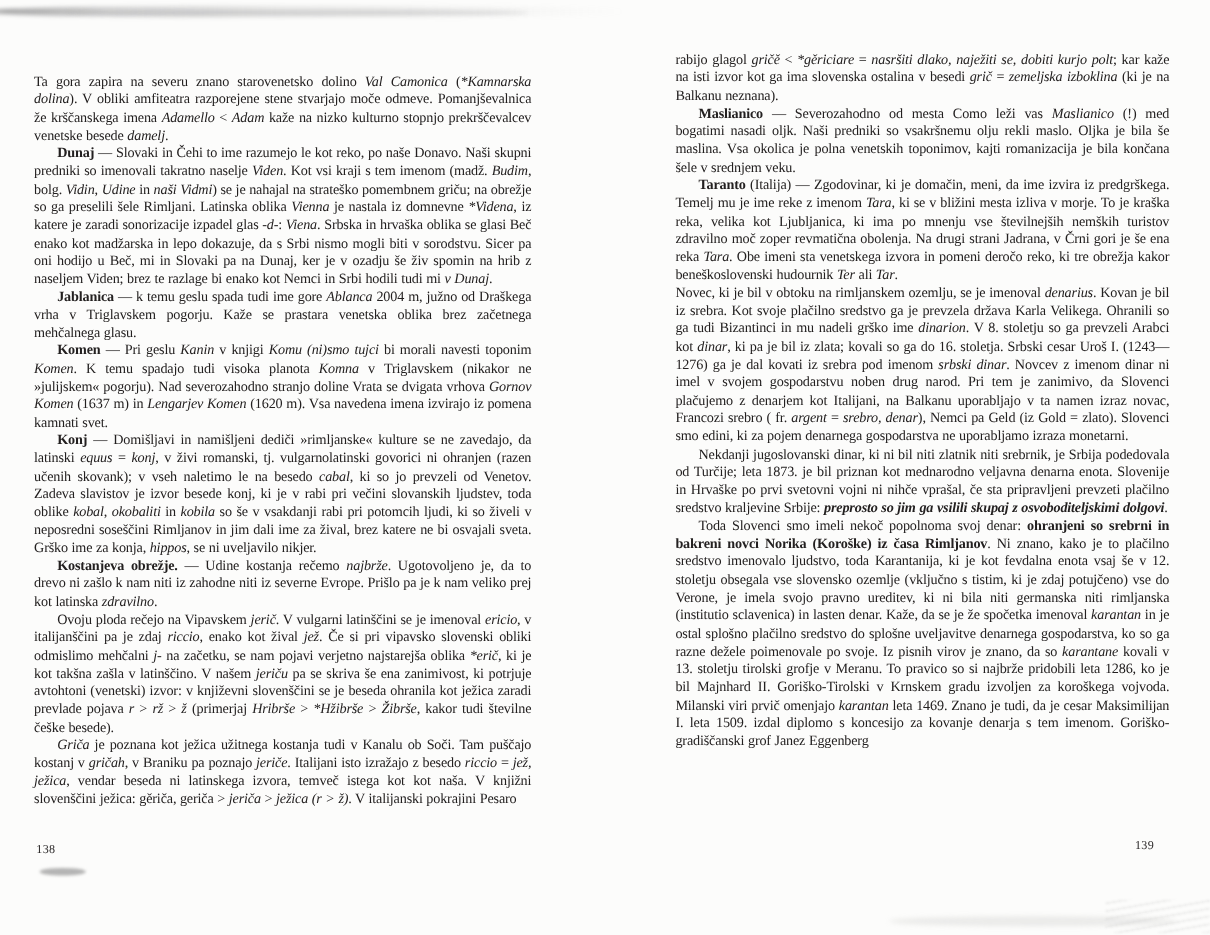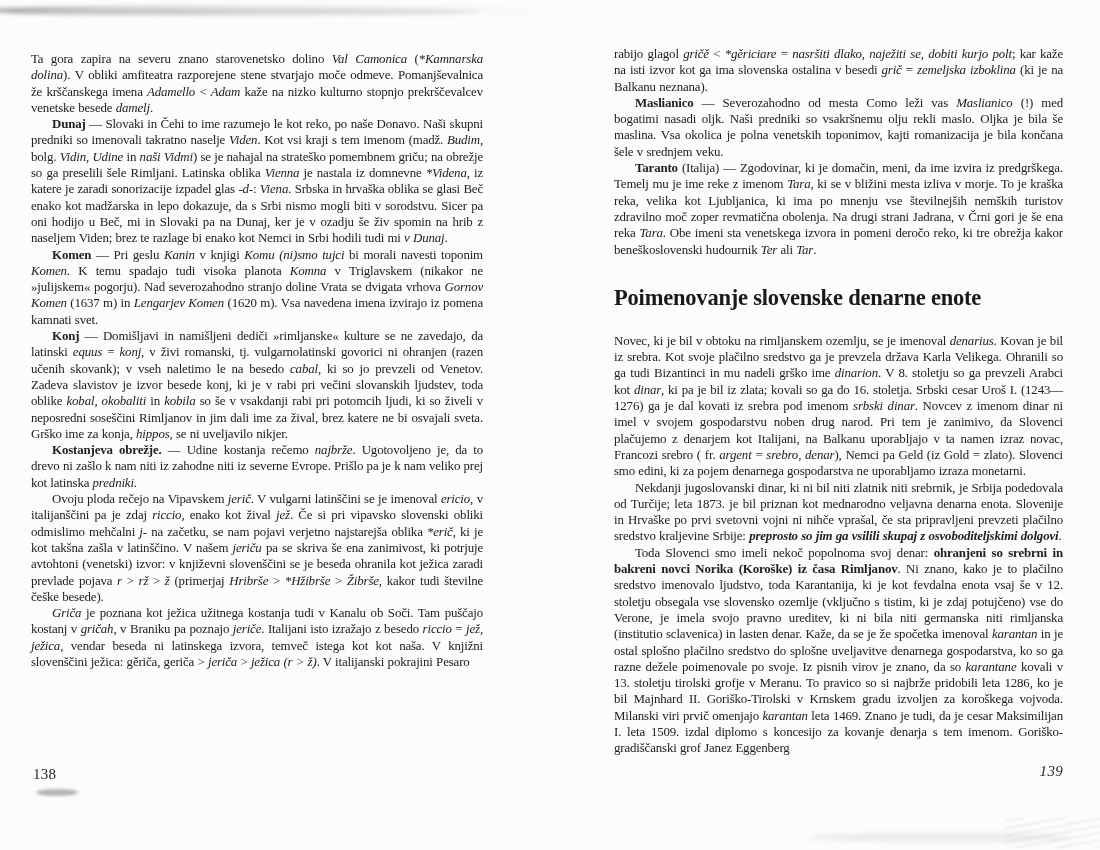--- a/index.html
+++ b/index.html
@@ -4,21 +4,21 @@
 <style>
   html,body{margin:0;padding:0;}
   body{
     width:1100px;height:850px;position:relative;overflow:hidden;
     background:#fcfcfb;
     font-family:"Liberation Serif","DejaVu Serif",serif;
     color:#232020;
   }
   .spread{position:absolute;inset:0;}
   .page{position:absolute;}
-  .page-left{left:31px;top:51px;width:452px;}
+  .page-left{left:31px;top:66px;width:452px;}
   .page-right{left:614px;top:46px;width:449px;}
   .text-block p.para{
     margin:0;
     font-size:12.9px;
     line-height:16.3px;
     text-align:justify;
     letter-spacing:-0.15px;
     word-spacing:0.02em;
   }
   .text-block p.indent{text-indent:21px;}
@@ -28,26 +28,26 @@
   .run-bi{font-weight:bold;font-style:italic;}
   .section-heading{
     font-size:22.5px;
     font-weight:bold;
     letter-spacing:-0.2px;
     margin:27px 0 22px 0;
     color:#1b1918;
   }
   .page-number{
     position:absolute;
-    font-size:15px;
+    font-size:11px;
     letter-spacing:0.3px;
     color:#2a2727;
   }
   .page-number-left{left:33px;top:766px;}
-  .page-number-right{left:1018px;top:763px;width:45px;text-align:right;font-style:italic;}
+  .page-number-right{left:1018px;top:763px;width:45px;text-align:center;}
   
   .artifact{position:absolute;pointer-events:none;}
   .artifact-top{
     left:-8px;top:5px;width:580px;height:11px;
     background:linear-gradient(to right,
       rgba(70,70,72,0.55), rgba(120,120,122,0.30) 18%,
       rgba(150,150,150,0.16) 45%, rgba(170,170,170,0.10) 75%, rgba(200,200,200,0));
     border-radius:45%;
     filter:blur(2px);
   }
@@ -82,35 +82,35 @@
 
 <div class="spread">
 
   <div class="artifact artifact-top"></div>
   <div class="artifact artifact-top2"></div>
 
   <div class="page page-left">
     <div class="text-block">
         <p class="para"><span class="run-n">Ta gora zapira na severu znano starovenetsko dolino </span><span class="run-i">Val Camonica</span><span class="run-n"> (</span><span class="run-i">*Kamnarska dolina</span><span class="run-n">). V obliki amfiteatra razporejene stene stvarjajo moče odmeve. Pomanjševalnica že krščanskega imena </span><span class="run-i">Adamello</span><span class="run-n"> &lt; </span><span class="run-i">Adam</span><span class="run-n"> kaže na nizko kulturno stopnjo prekrščevalcev venetske besede </span><span class="run-i">damelj</span><span class="run-n">.</span></p>
         <p class="para indent"><span class="run-b">Dunaj</span><span class="run-n"> — Slovaki in Čehi to ime razumejo le kot reko, po naše Donavo. Naši skupni predniki so imenovali takratno naselje </span><span class="run-i">Viden</span><span class="run-n">. Kot vsi kraji s tem imenom (madž. </span><span class="run-i">Budim</span><span class="run-n">, bolg. </span><span class="run-i">Vidin</span><span class="run-n">, </span><span class="run-i">Udine</span><span class="run-n"> in </span><span class="run-i">naši Vidmi</span><span class="run-n">) se je nahajal na strateško pomembnem griču; na obrežje so ga preselili šele Rimljani. Latinska oblika </span><span class="run-i">Vienna</span><span class="run-n"> je nastala iz domnevne </span><span class="run-i">*Videna</span><span class="run-n">, iz katere je zaradi sonorizacije izpadel glas </span><span class="run-i">-d-</span><span class="run-n">: </span><span class="run-i">Viena</span><span class="run-n">. Srbska in hrvaška oblika se glasi Beč enako kot madžarska in lepo dokazuje, da s Srbi nismo mogli biti v sorodstvu. Sicer pa oni hodijo u Beč, mi in Slovaki pa na Dunaj, ker je v ozadju še živ spomin na hrib z naseljem Viden; brez te razlage bi enako kot Nemci in Srbi hodili tudi mi </span><span class="run-i">v Dunaj</span><span class="run-n">.</span></p>
+        <p class="para indent"><span class="run-b">Jablanica</span><span class="run-n"> — k temu geslu spada tudi ime gore </span><span class="run-i">Ablanca</span><span class="run-n"> 2004 m, južno od Draškega vrha v Triglavskem pogorju. Kaže se prastara venetska oblika brez začetnega mehčalnega glasu.</span></p>
         <p class="para indent"><span class="run-b">Komen</span><span class="run-n"> — Pri geslu </span><span class="run-i">Kanin</span><span class="run-n"> v knjigi </span><span class="run-i">Komu (ni)smo tujci</span><span class="run-n"> bi morali navesti toponim </span><span class="run-i">Komen</span><span class="run-n">. K temu spadajo tudi visoka planota </span><span class="run-i">Komna</span><span class="run-n"> v Triglavskem (nikakor ne »julijskem« pogorju). Nad severozahodno stranjo doline Vrata se dvigata vrhova </span><span class="run-i">Gornov Komen</span><span class="run-n"> (1637 m) in </span><span class="run-i">Lengarjev Komen</span><span class="run-n"> (1620 m). Vsa navedena imena izvirajo iz pomena kamnati svet.</span></p>
         <p class="para indent"><span class="run-b">Konj</span><span class="run-n"> — Domišljavi in namišljeni dediči »rimljanske« kulture se ne zavedajo, da latinski </span><span class="run-i">equus</span><span class="run-n"> = </span><span class="run-i">konj</span><span class="run-n">, v živi romanski, tj. vulgarnolatinski govorici ni ohranjen (razen učenih skovank); v vseh naletimo le na besedo </span><span class="run-i">cabal</span><span class="run-n">, ki so jo prevzeli od Venetov. Zadeva slavistov je izvor besede konj, ki je v rabi pri večini slovanskih ljudstev, toda oblike </span><span class="run-i">kobal</span><span class="run-n">, </span><span class="run-i">okobaliti</span><span class="run-n"> in </span><span class="run-i">kobila</span><span class="run-n"> so še v vsakdanji rabi pri potomcih ljudi, ki so živeli v neposredni soseščini Rimljanov in jim dali ime za žival, brez katere ne bi osvajali sveta. Grško ime za konja, </span><span class="run-i">hippos</span><span class="run-n">, se ni uveljavilo nikjer.</span></p>
-        <p class="para indent"><span class="run-b">Kostanjeva obrežje.</span><span class="run-n"> — Udine kostanja rečemo </span><span class="run-i">najbrže</span><span class="run-n">. Ugotovoljeno je, da to drevo ni zašlo k nam niti iz zahodne niti iz severne Evrope. Prišlo pa je k nam veliko prej kot latinska </span><span class="run-i">predniki</span><span class="run-n">.</span></p>
+        <p class="para indent"><span class="run-b">Kostanjeva obrežje.</span><span class="run-n"> — Udine kostanja rečemo </span><span class="run-i">najbrže</span><span class="run-n">. Ugotovoljeno je, da to drevo ni zašlo k nam niti iz zahodne niti iz severne Evrope. Prišlo pa je k nam veliko prej kot latinska </span><span class="run-i">zdravilno</span><span class="run-n">.</span></p>
         <p class="para indent"><span class="run-n">Ovoju ploda rečejo na Vipavskem </span><span class="run-i">jerič</span><span class="run-n">. V vulgarni latinščini se je imenoval </span><span class="run-i">ericio</span><span class="run-n">, v italijanščini pa je zdaj </span><span class="run-i">riccio</span><span class="run-n">, enako kot žival </span><span class="run-i">jež</span><span class="run-n">. Če si pri vipavsko slovenski obliki odmislimo mehčalni </span><span class="run-i">j-</span><span class="run-n"> na začetku, se nam pojavi verjetno najstarejša oblika </span><span class="run-i">*erič</span><span class="run-n">, ki je kot takšna zašla v latinščino. V našem </span><span class="run-i">jeriču</span><span class="run-n"> pa se skriva še ena zanimivost, ki potrjuje avtohtoni (venetski) izvor: v književni slovenščini se je beseda ohranila kot ježica zaradi prevlade pojava </span><span class="run-i">r</span><span class="run-n"> &gt; </span><span class="run-i">rž</span><span class="run-n"> &gt; </span><span class="run-i">ž</span><span class="run-n"> (primerjaj </span><span class="run-i">Hribrše</span><span class="run-n"> &gt; </span><span class="run-i">*Hžibrše</span><span class="run-n"> &gt; </span><span class="run-i">Žibrše</span><span class="run-n">, kakor tudi številne češke besede).</span></p>
         <p class="para indent"><span class="run-i">Griča</span><span class="run-n"> je poznana kot ježica užitnega kostanja tudi v Kanalu ob Soči. Tam puščajo kostanj v </span><span class="run-i">gričah</span><span class="run-n">, v Braniku pa poznajo </span><span class="run-i">jeriče</span><span class="run-n">. Italijani isto izražajo z besedo </span><span class="run-i">riccio</span><span class="run-n"> = </span><span class="run-i">jež, ježica</span><span class="run-n">, vendar beseda ni latinskega izvora, temveč istega kot kot naša. V knjižni slovenščini ježica: gěriča, geriča &gt; </span><span class="run-i">jeriča</span><span class="run-n"> &gt; </span><span class="run-i">ježica (r &gt; ž)</span><span class="run-n">. V italijanski pokrajini Pesaro</span></p>
       </div>
   </div>
 
   <div class="page page-right">
     <div class="text-block">
         <p class="para"><span class="run-n">rabijo glagol </span><span class="run-i">gričě</span><span class="run-n"> &lt; </span><span class="run-i">*gěriciare</span><span class="run-n"> = </span><span class="run-i">nasršiti dlako, naježiti se, dobiti kurjo polt</span><span class="run-n">; kar kaže na isti izvor kot ga ima slovenska ostalina v besedi </span><span class="run-i">grič</span><span class="run-n"> = </span><span class="run-i">zemeljska izboklina</span><span class="run-n"> (ki je na Balkanu neznana).</span></p>
         <p class="para indent"><span class="run-b">Maslianico</span><span class="run-n"> — Severozahodno od mesta Como leži vas </span><span class="run-i">Maslianico</span><span class="run-n"> (!) med bogatimi nasadi oljk. Naši predniki so vsakršnemu olju rekli maslo. Oljka je bila še maslina. Vsa okolica je polna venetskih toponimov, kajti romanizacija je bila končana šele v srednjem veku.</span></p>
         <p class="para indent"><span class="run-b">Taranto</span><span class="run-n"> (Italija) — Zgodovinar, ki je domačin, meni, da ime izvira iz predgrškega. Temelj mu je ime reke z imenom </span><span class="run-i">Tara</span><span class="run-n">, ki se v bližini mesta izliva v morje. To je kraška reka, velika kot Ljubljanica, ki ima po mnenju vse številnejših nemških turistov zdravilno moč zoper revmatična obolenja. Na drugi strani Jadrana, v Črni gori je še ena reka </span><span class="run-i">Tara</span><span class="run-n">. Obe imeni sta venetskega izvora in pomeni deročo reko, ki tre obrežja kakor beneškoslovenski hudournik </span><span class="run-i">Ter</span><span class="run-n"> ali </span><span class="run-i">Tar</span><span class="run-n">.</span></p>
       </div>
-    <h1 class="section-heading">Poimenovanje slovenske denarne enote</h1>
     <div class="text-block">
         <p class="para"><span class="run-n">Novec, ki je bil v obtoku na rimljanskem ozemlju, se je imenoval </span><span class="run-i">denarius</span><span class="run-n">. Kovan je bil iz srebra. Kot svoje plačilno sredstvo ga je prevzela država Karla Velikega. Ohranili so ga tudi Bizantinci in mu nadeli grško ime </span><span class="run-i">dinarion</span><span class="run-n">. V 8. stoletju so ga prevzeli Arabci kot </span><span class="run-i">dinar</span><span class="run-n">, ki pa je bil iz zlata; kovali so ga do 16. stoletja. Srbski cesar Uroš I. (1243—1276) ga je dal kovati iz srebra pod imenom </span><span class="run-i">srbski dinar</span><span class="run-n">. Novcev z imenom dinar ni imel v svojem gospodarstvu noben drug narod. Pri tem je zanimivo, da Slovenci plačujemo z denarjem kot Italijani, na Balkanu uporabljajo v ta namen izraz novac, Francozi srebro ( fr. </span><span class="run-i">argent</span><span class="run-n"> = </span><span class="run-i">srebro, denar</span><span class="run-n">), Nemci pa Geld (iz Gold = zlato). Slovenci smo edini, ki za pojem denarnega gospodarstva ne uporabljamo izraza monetarni.</span></p>
         <p class="para indent"><span class="run-n">Nekdanji jugoslovanski dinar, ki ni bil niti zlatnik niti srebrnik, je Srbija podedovala od Turčije; leta 1873. je bil priznan kot mednarodno veljavna denarna enota. Slovenije in Hrvaške po prvi svetovni vojni ni nihče vprašal, če sta pripravljeni prevzeti plačilno sredstvo kraljevine Srbije: </span><span class="run-bi">preprosto so jim ga vsilili skupaj z osvoboditeljskimi dolgovi</span><span class="run-n">.</span></p>
         <p class="para indent"><span class="run-n">Toda Slovenci smo imeli nekoč popolnoma svoj denar: </span><span class="run-b">ohranjeni so srebrni in bakreni novci Norika (Koroške) iz časa Rimljanov</span><span class="run-n">. Ni znano, kako je to plačilno sredstvo imenovalo ljudstvo, toda Karantanija, ki je kot fevdalna enota vsaj še v 12. stoletju obsegala vse slovensko ozemlje (vključno s tistim, ki je zdaj potujčeno) vse do Verone, je imela svojo pravno ureditev, ki ni bila niti germanska niti rimljanska (institutio sclavenica) in lasten denar. Kaže, da se je že spočetka imenoval </span><span class="run-i">karantan</span><span class="run-n"> in je ostal splošno plačilno sredstvo do splošne uveljavitve denarnega gospodarstva, ko so ga razne dežele poimenovale po svoje. Iz pisnih virov je znano, da so </span><span class="run-i">karantane</span><span class="run-n"> kovali v 13. stoletju tirolski grofje v Meranu. To pravico so si najbrže pridobili leta 1286, ko je bil Majnhard II. Goriško-Tirolski v Krnskem gradu izvoljen za koroškega vojvoda. Milanski viri prvič omenjajo </span><span class="run-i">karantan</span><span class="run-n"> leta 1469. Znano je tudi, da je cesar Maksimilijan I. leta 1509. izdal diplomo s koncesijo za kovanje denarja s tem imenom. Goriško-gradiščanski grof Janez Eggenberg</span></p>
       </div>
   </div>
 
   <div class="page-number page-number-left">138</div>
   <div class="page-number page-number-right">139</div>
 

